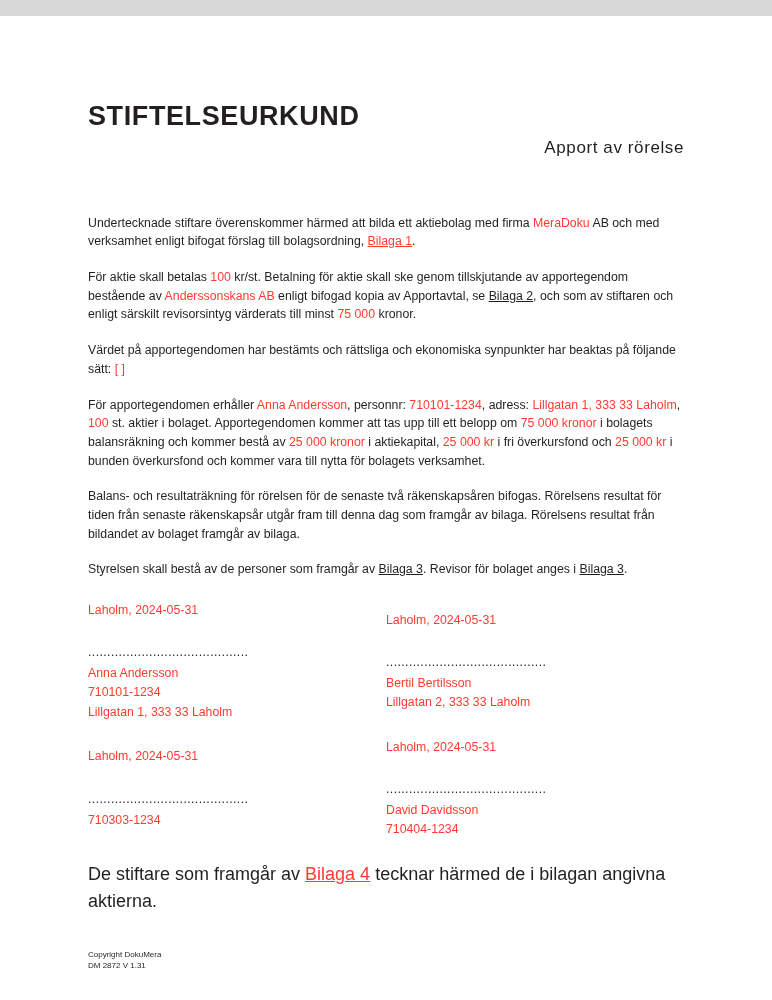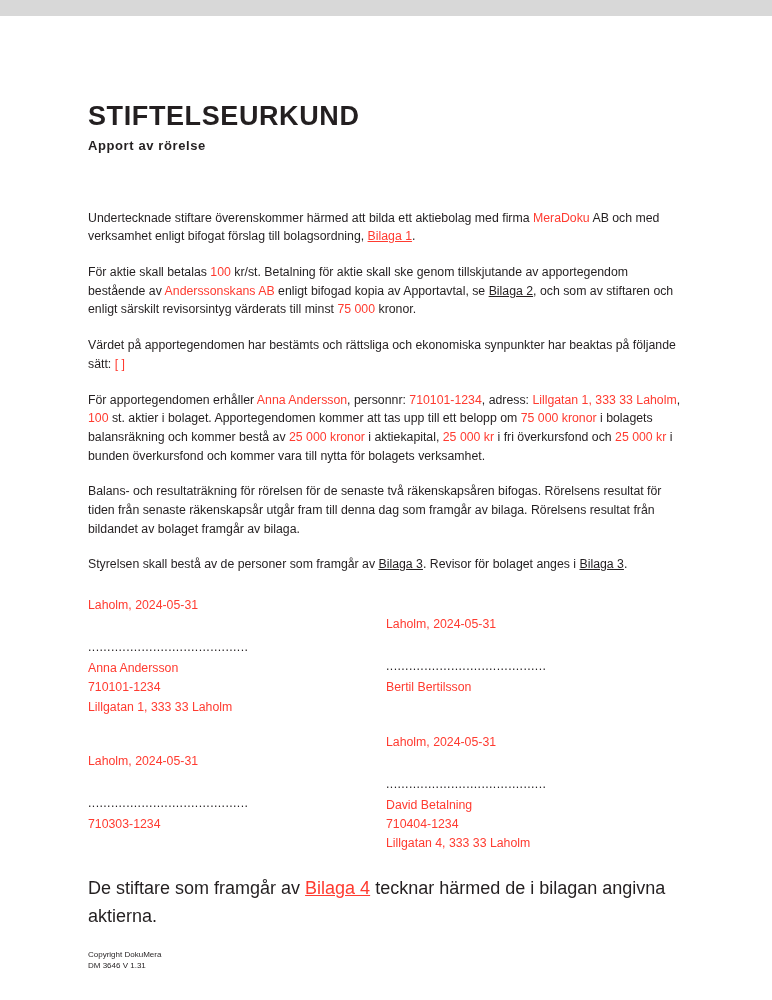--- a/index.html
+++ b/index.html
@@ -27,25 +27,26 @@
   }
   .doc-title {
     font-size: 27px;
     font-weight: bold;
     letter-spacing: 0.6px;
     color: #231f20;
     margin: 0 0 6px 0;
     line-height: 1.1;
   }
   .doc-subtitle {
-    font-size: 13px;
-    font-weight: bold;
+    font-size: 17px;
+    font-weight: normal;
     letter-spacing: 0.6px;
     color: #231f20;
     margin: 0;
+    text-align: right;
   }
   .body-block {
     margin-top: 56px;
   }
   p.para {
     font-size: 12.3px;
     line-height: 1.52;
     color: #231f20;
     margin: 0 0 17px 0;
     text-align: left;
@@ -155,45 +156,45 @@
             <p class="sig-place">Laholm, 2024-05-31</p>
             <p class="dots">..........................................</p>
             <p class="sig-line">Anna Andersson</p>
             <p class="sig-line">710101-1234</p>
             <p class="sig-line">Lillgatan 1, 333 33 Laholm</p>
           </div>
           <div class="sig-col">
             <p class="sig-place">Laholm, 2024-05-31</p>
             <p class="dots">..........................................</p>
             <p class="sig-line">Bertil Bertilsson</p>
+            <p class="sig-line">Lillgatan 2, 333 33 Laholm</p>
           </div>
         </div>
 
         <div class="sig-gap"></div>
 
         <div class="sig-row">
           <div class="sig-col">
             <p class="sig-place">Laholm, 2024-05-31</p>
             <p class="dots">..........................................</p>
             <p class="sig-line">710303-1234</p>
           </div>
           <div class="sig-col">
             <p class="sig-place">Laholm, 2024-05-31</p>
             <p class="dots">..........................................</p>
-            <p class="sig-line">David Betalning</p>
+            <p class="sig-line">David Davidsson</p>
             <p class="sig-line">710404-1234</p>
-            <p class="sig-line">Lillgatan 4, 333 33 Laholm</p>
           </div>
         </div>
 
       </div>
 
       <p class="closing"><span>De stiftare som framgår av </span><span class="red u">Bilaga 4</span><span> tecknar härmed de i bilagan angivna aktierna.</span></p>
 
     </div>
   </div>
 
 
   <div class="footer">
     <div>Copyright DokuMera</div>
-    <div>DM 3646 V 1.31</div>
+    <div>DM 2872 V 1.31</div>
   </div>
 </div>
 
 </body></html>

